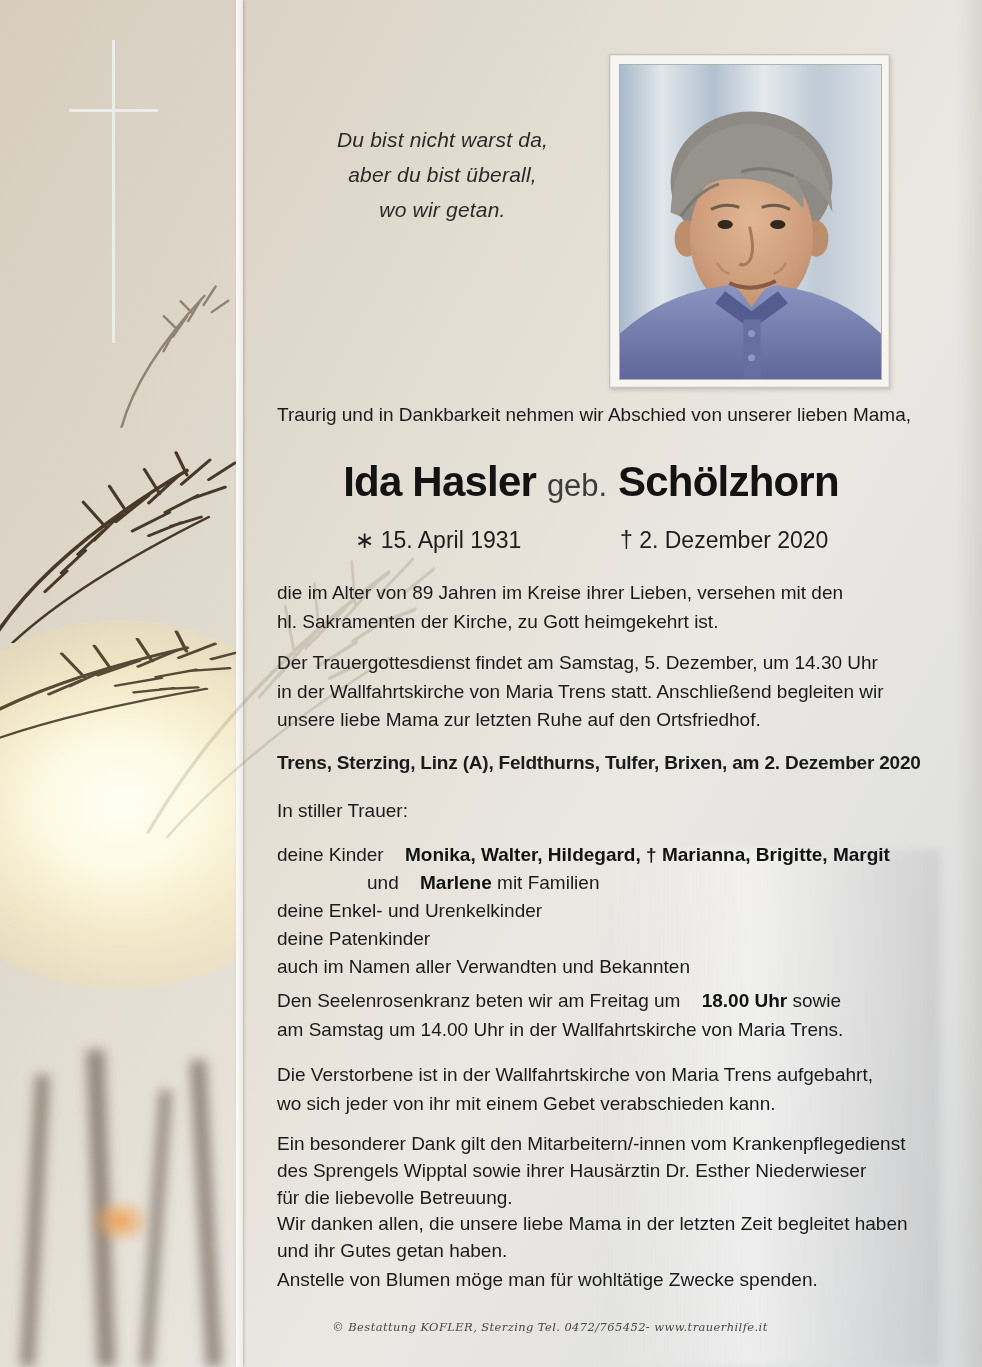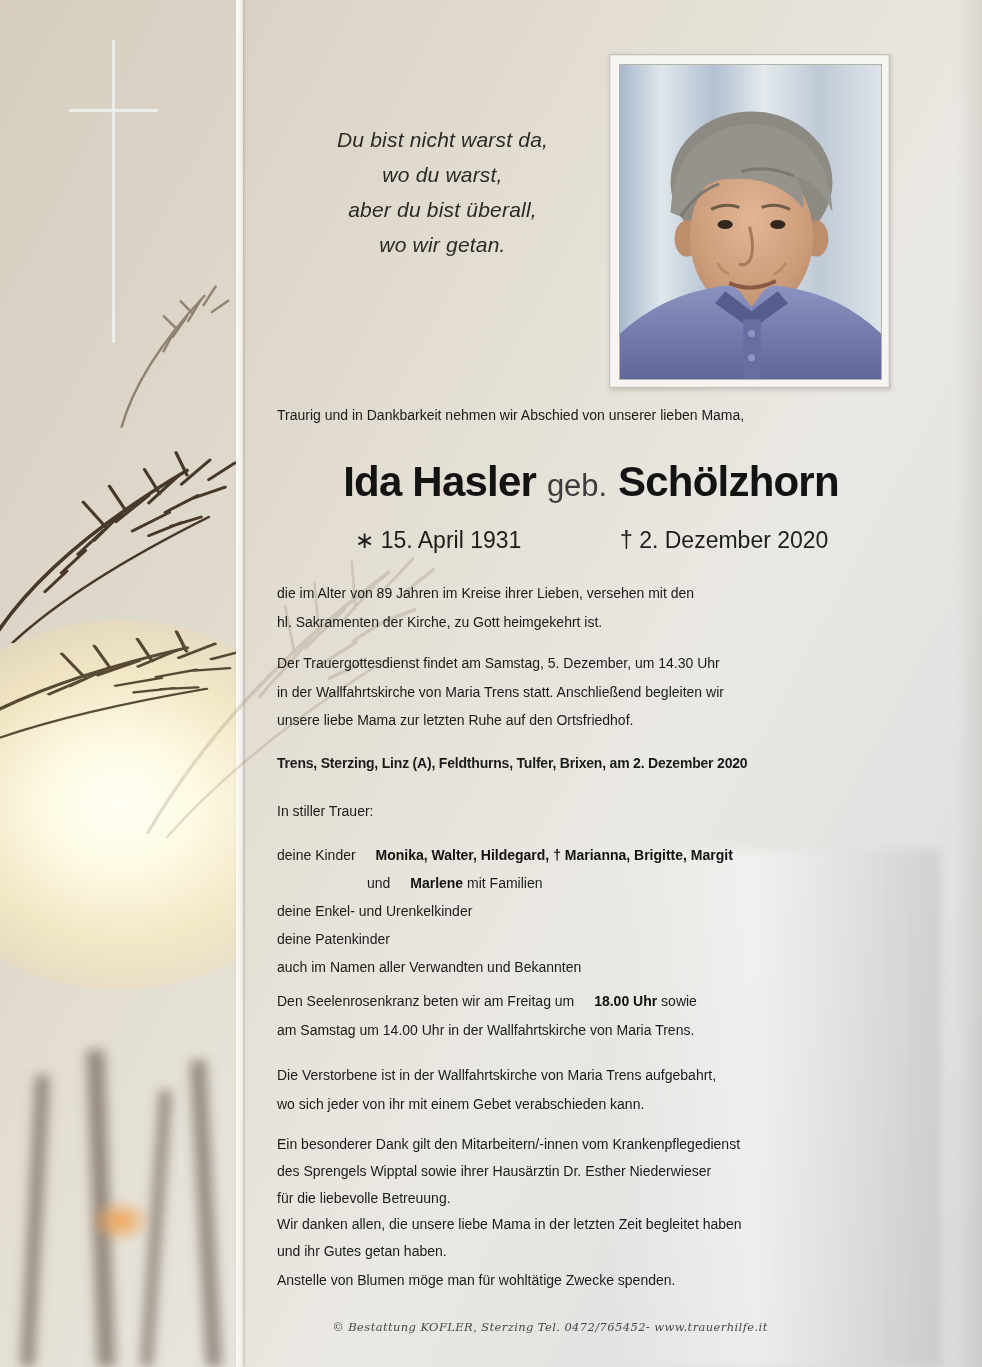--- a/index.html
+++ b/index.html
@@ -35,21 +35,21 @@
   
   .photo-frame{position:absolute;left:609px;top:54px;width:261px;height:314px;
     background:#f6f5f2;border:1px solid #c6c4bf;box-shadow:inset 0 0 0 1px #e8e6e1,1px 2px 4px rgba(90,85,75,.25);
     padding:9px;}
   .photo-inner{width:100%;height:100%;border:1px solid #b3b1ac;overflow:hidden;}
   .photo-inner svg{display:block;width:100%;height:100%;}
 
   
   .quote{position:absolute;left:245px;top:122px;width:395px;text-align:center;
     font-style:italic;font-size:21px;line-height:35px;color:#2c2a27;letter-spacing:.2px;}
-  .para{position:absolute;left:277px;right:10px;font-size:14px;line-height:28.5px;color:#1b1b1b;}
+  .para{position:absolute;left:277px;right:10px;font-size:19px;line-height:28.5px;color:#1b1b1b;}
   .para .ln{white-space:nowrap;}
   .bold{font-weight:700;color:#121212;margin-left:16px;}
   .p-intro{top:401px;}
   .h-name{position:absolute;left:240px;right:40px;top:458px;text-align:center;white-space:nowrap;
     font-size:42px;font-weight:700;letter-spacing:-.8px;color:#131313;}
   .h-name .geb{font-size:31px;font-weight:400;color:#3c3c3c;letter-spacing:0;}
   .date-row{position:absolute;top:527px;left:0;width:982px;font-size:23px;color:#1d1d1d;}
   .date-birth{position:absolute;left:355px;}
   .date-death{position:absolute;left:620px;}
   .p-alter{top:579px;}
@@ -164,21 +164,20 @@
         <path d="M104,224 L130,244 L156,224 L166,236 L130,262 L94,236 Z" fill="#545c90"></path>
         <rect x="122" y="252" width="17" height="59" fill="#666ea2"></rect>
         <circle cx="130" cy="266" r="3.5" fill="#8f96c2"></circle>
         <circle cx="130" cy="290" r="3.5" fill="#8f96c2"></circle>
       </svg>
     </div>
   </div>
 
   <div class="quote">
     <div>Du bist nicht warst da,</div>
-    <div>wo du warst,</div>
     <div>aber du bist überall,</div>
     <div>wo wir getan.</div>
   </div>
 
   <div class="para p-intro">
     <div class="ln">Traurig und in Dankbarkeit nehmen wir Abschied von unserer lieben Mama,</div>
   </div>
 
   <div class="h-name">
     <span>Ida Hasler</span>

